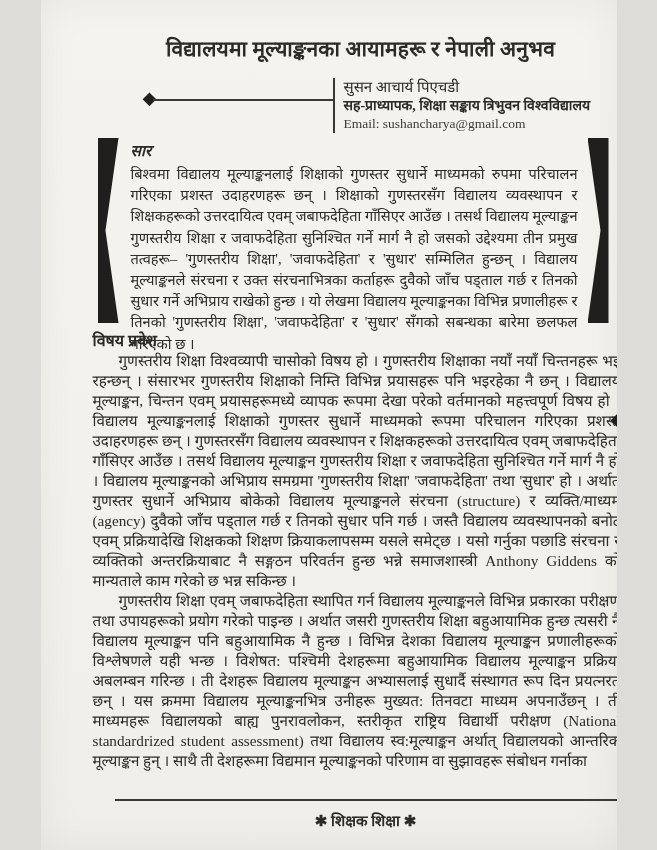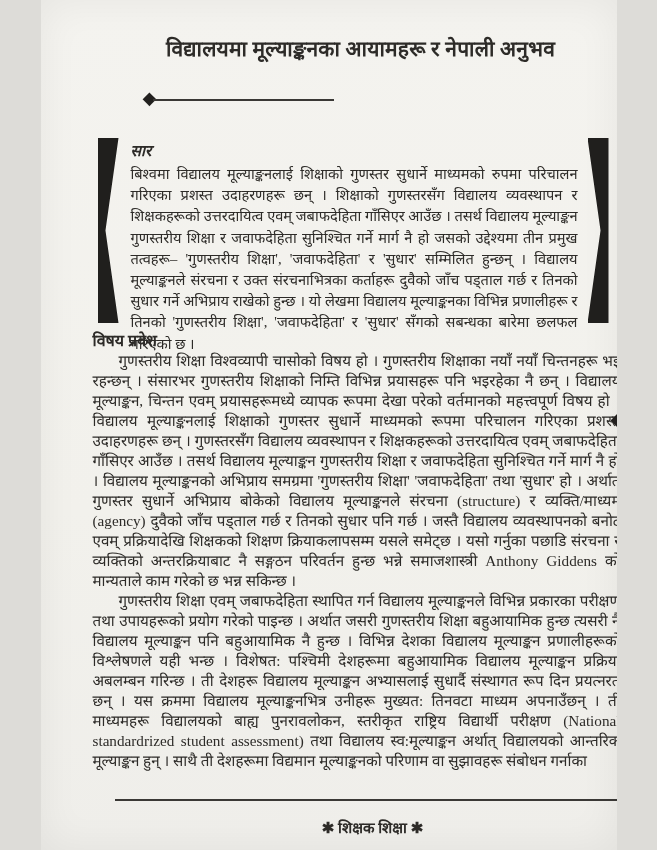--- a/index.html
+++ b/index.html
@@ -37,21 +37,21 @@
   .abstract-heading { font-size:15.5px; font-weight:bold; margin:0;font-style:italic; }
   .abstract-text { font-size:14.6px; line-height:21.2px; text-align:justify; margin:3px 0 0 0; }
 
   
   .section-heading { position:absolute; top:329px; left:52px; font-size:16px; font-weight:bold; margin:0; }
   .body-text { position:absolute; top:351px; left:52px; width:528px; font-size:15.2px; line-height:20px; text-align:justify; }
   .body-text p { margin:0; text-indent:26px; }
 
   
   .footer-rule { position:absolute; top:799px; left:74px; width:506px; height:2px; background:#3a3835; }
-  .footer-text { position:absolute; top:805px; left:56px; width:528px; text-align:center; font-size:15px; font-weight:bold; margin:12px; }
+  .footer-text { position:absolute; top:805px; left:56px; width:528px; text-align:center; font-size:15px; font-weight:bold; margin:5px; }
 
   
   .side-rule { position:absolute; left:583px; top:429px; width:2px; height:393px; background:#55524e; }
   .side-diamond { position:absolute; left:570px; top:411px; font-size:17px; line-height:1; color:#22201e; }
   .side-pagenum { position:absolute; left:594px; top:402px; font-size:14.5px; font-weight:bold; color:#3a3835; }
   .side-pagenum span { display:inline-block; transform:rotate(90deg); margin:0 2px; }
   .side-sep { position:absolute; left:588px; top:438px; width:46px; height:2px; background:#55524e; }
   .side-vertical {
     position:absolute; left:583px; top:444px; height:152px; width:22px;
     writing-mode:vertical-rl; transform:rotate(180deg);
@@ -64,20 +64,25 @@
 </head>
 <body>
 
 <div class="page">
 
   <h1 class="title">विद्यालयमा मूल्याङ्कनका आयामहरू र नेपाली अनुभव</h1>
 
   <span class="divider-diamond">◆</span>
   <div class="author-divider"></div>
 
+  <div class="author-block">
+    <div class="author-name">सुसन आचार्य पिएचडी</div>
+    <div class="author-affil">सह-प्राध्यापक, शिक्षा सङ्काय त्रिभुवन विश्वविद्यालय</div>
+    <div class="author-email">Email: sushancharya@gmail.com</div>
+  </div>
 
   <div class="abstract">
     <div class="bracket left"></div>
     <div class="bracket right"></div>
     <div class="abstract-content">
       <p class="abstract-heading">सार</p>
       <p class="abstract-text">बिश्वमा विद्यालय मूल्याङ्कनलाई शिक्षाको गुणस्तर सुधार्ने माध्यमको रुपमा परिचालन गरिएका प्रशस्त उदाहरणहरू छन् । शिक्षाको गुणस्तरसँग विद्यालय व्यवस्थापन र शिक्षकहरूको उत्तरदायित्व एवम् जबाफदेहिता गाँसिएर आउँछ । तसर्थ विद्यालय मूल्याङ्कन गुणस्तरीय शिक्षा र जवाफदेहिता सुनिश्चित गर्ने मार्ग नै हो जसको उद्देश्यमा तीन प्रमुख तत्वहरू– 'गुणस्तरीय शिक्षा', 'जवाफदेहिता' र 'सुधार' सम्मिलित हुन्छन् । विद्यालय मूल्याङ्कनले संरचना र उक्त संरचनाभित्रका कर्ताहरू दुवैको जाँच पड्ताल गर्छ र तिनको सुधार गर्ने अभिप्राय राखेको हुन्छ । यो लेखमा विद्यालय मूल्याङ्कनका विभिन्न प्रणालीहरू र तिनको 'गुणस्तरीय शिक्षा', 'जवाफदेहिता' र 'सुधार' सँगको सबन्धका बारेमा छलफल गरिएको छ ।</p>
     </div>
   </div>
 

